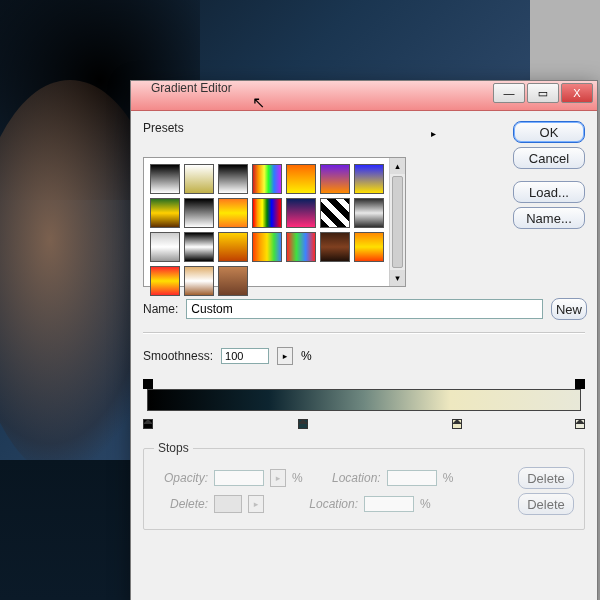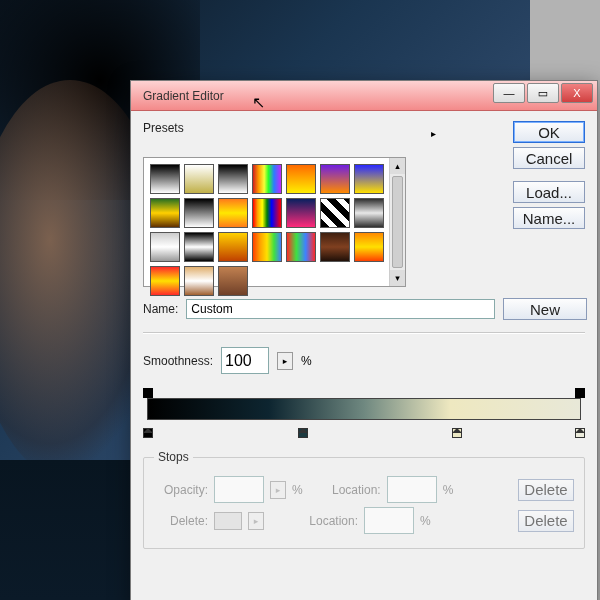--- a/index.html
+++ b/index.html
@@ -28,39 +28,39 @@
 
   
   .dialog {
     position: absolute; left: 130px; top: 80px; width: 468px; height: 530px;
     background: #f0f0f0; border: 1px solid #7a7a7a; z-index: 10;
     box-shadow: 0 4px 20px rgba(0,0,0,0.4);
   }
   .titlebar {
     height: 30px; background: linear-gradient(#fdd2d2, #f38a8a);
     border-bottom: 1px solid #c56060; position: relative;
-    display: flex; align-items: center; padding: 0 12px;
+    display: flex; padding: 0 20px;
   }
   .titlebar-title { font-size: 12px; color: #333; }
   .winbtns { position: absolute; right: 4px; top: 2px; display: flex; gap: 0; }
   .winbtn {
     width: 32px; height: 20px; border: 1px solid #888; background: linear-gradient(#f8f8f8,#ddd);
     font-size: 11px; display:flex; align-items:center; justify-content:center; cursor:pointer;
     border-radius: 2px; margin-left: 2px;
   }
   .winbtn.close { background: linear-gradient(#f08080,#d04040); color:#fff; }
   .cursor { position:absolute; left:252px; top:93px; z-index:20; font-size:16px; color:#000; }
 
   .dlg-body { padding: 10px 12px; position: relative; }
 
   
   .side-btns { position:absolute; right:12px; top:10px; width:72px; display:flex; flex-direction:column; gap:4px; }
   .btn {
     height:22px; border:1px solid #8a9ab8; background:linear-gradient(#fdfdfd,#e3e9f2);
-    border-radius:0; font-size:15px; color:#222; cursor:pointer;
+    border-radius:8px; font-size:13px; color:#222; cursor:pointer;
     display:flex; align-items:center; justify-content:center;
   }
   .btn.default { border:1px solid #2b6dd6; box-shadow: 0 0 0 1px #7ab0ff inset; }
 
   
   .presets-group { width: 263px; }
   .group-label { font-size:12px; color:#222; margin-bottom:4px; display:block; }
   .presets-box {
     border:1px solid #999; background:#fff; padding:6px; position:relative;
     height: 130px; display:flex; flex-wrap:wrap; gap:4px; align-content:flex-start;
@@ -68,25 +68,25 @@
   .preset-tri { position:absolute; right: -4px; top:-14px; font-size:10px; }
   .swatch { width:30px; height:30px; border:1px solid #555; }
   .scrollbar { position:absolute; right:0; top:0; bottom:0; width:16px; background:#eaeaea; border-left:1px solid #ccc; }
   .scroll-thumb { position:absolute; top:18px; bottom:18px; left:2px; right:2px; background:#cfcfcf; border:1px solid #aaa; border-radius:2px;}
   .scroll-arrow { position:absolute; left:0; right:0; height:16px; background:#ddd; display:flex; align-items:center; justify-content:center; font-size:9px;}
 
   
   .row { display:flex; align-items:center; gap:8px; margin-top:14px; font-size:12px; }
   .row label { color:#222; }
   .text-input { flex:1; height:20px; border:1px solid #8aa; background:#fff; padding:0 4px; font-size:12px; }
-  .name-row .btn { width:84px; }
+  .name-row .btn { width:36px; }
 
   .hr { margin:12px 0 8px 0; height:1px; background:#c8c8c8; box-shadow:0 1px 0 #fff; }
 
-  .inline-input { width:48px; height:27px; border:1px solid #8aa; background:#fff; font-size:16px; padding:0 3px; }
+  .inline-input { width:48px; height:16px; border:1px solid #8aa; background:#fff; font-size:11px; padding:0 3px; }
   .mini-btn { width:16px; height:18px; border:1px solid #999; background:#eee; font-size:9px; display:flex; align-items:center; justify-content:center; }
 
   .select { height:20px; border:1px solid #8aa; background:#fff; font-size:12px; padding:0 4px 0 4px; display:flex; align-items:center; gap:6px; }
   .select .caret { font-size:9px; }
 
   
   .grad-wrap { margin-top:14px; position:relative; height:50px; }
   .grad-bar {
     position:absolute; left:4px; right:4px; top:10px; height:22px;
     background: linear-gradient(to right, #000 0%, #0d2530 28%, #6f8880 50%, #eee8c0 70%, #e8e8d8 100%);
@@ -96,21 +96,21 @@
   .ostop.left { left:0; }
   .ostop.right { right:0; }
   .ostop::after{content:""; position:absolute; bottom:-5px; left:0; border:5px solid transparent; border-top-color:#000;}
   .cstop { position:absolute; width:10px; height:10px; border:1px solid #333; bottom:0; }
   .cstop::before{content:""; position:absolute; top:-6px; left:-1px; border:5px solid transparent; border-bottom-color:#333;}
 
   
   .fieldset { border:1px solid #ccc; border-radius:2px; padding:8px 10px 10px 10px; margin-top:12px; font-size:12px; }
   .fieldset legend { font-size:12px; color:#333; padding:0 4px; }
   .stop-row { display:flex; align-items:center; gap:6px; margin:4px 0; color:#888; }
-  .stop-row .lbl { min-width:54px; text-align:right; }
+  .stop-row .lbl { min-width:54px; text-align:right;font-style:italic; }
   .stop-row input { width:50px; }
   .stop-row .del { width:56px; }
   .color-well { width:28px; height:18px; border:1px solid #999; background:#ddd; }
   .disabled { color:#9f9f9f; }
   .disabled .btn, .disabled input, .disabled .mini-btn, .disabled .color-well { opacity:0.6; }
 </style>
 </head>
 <body>
 
 <div class="bg-image">

